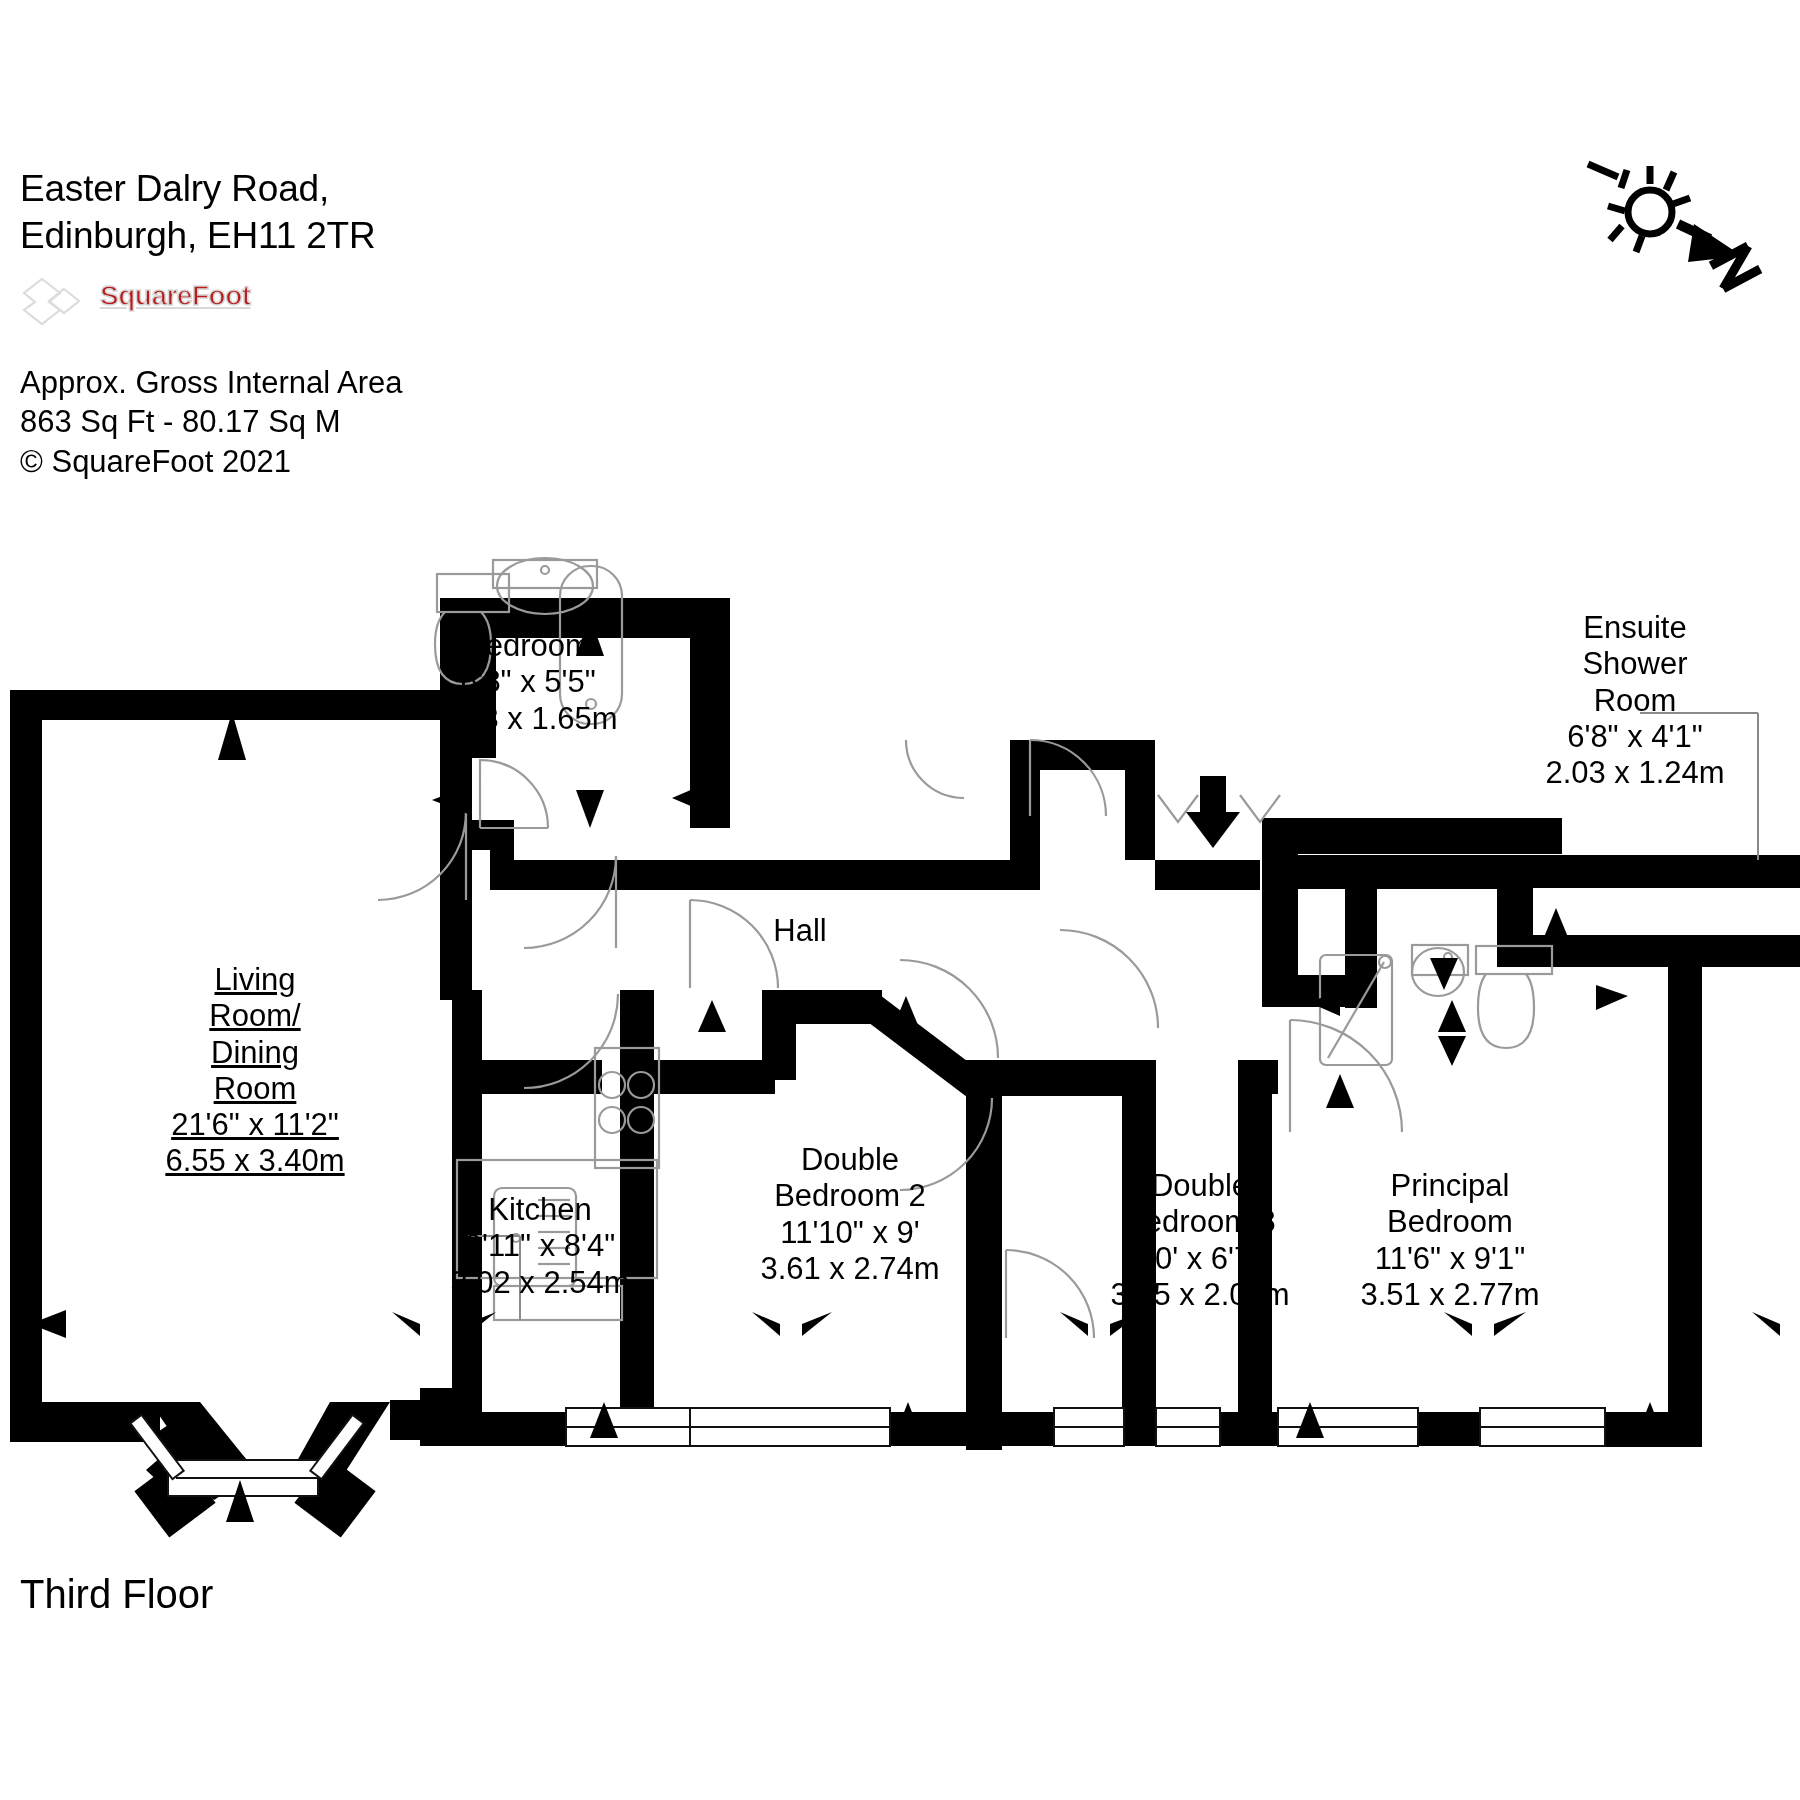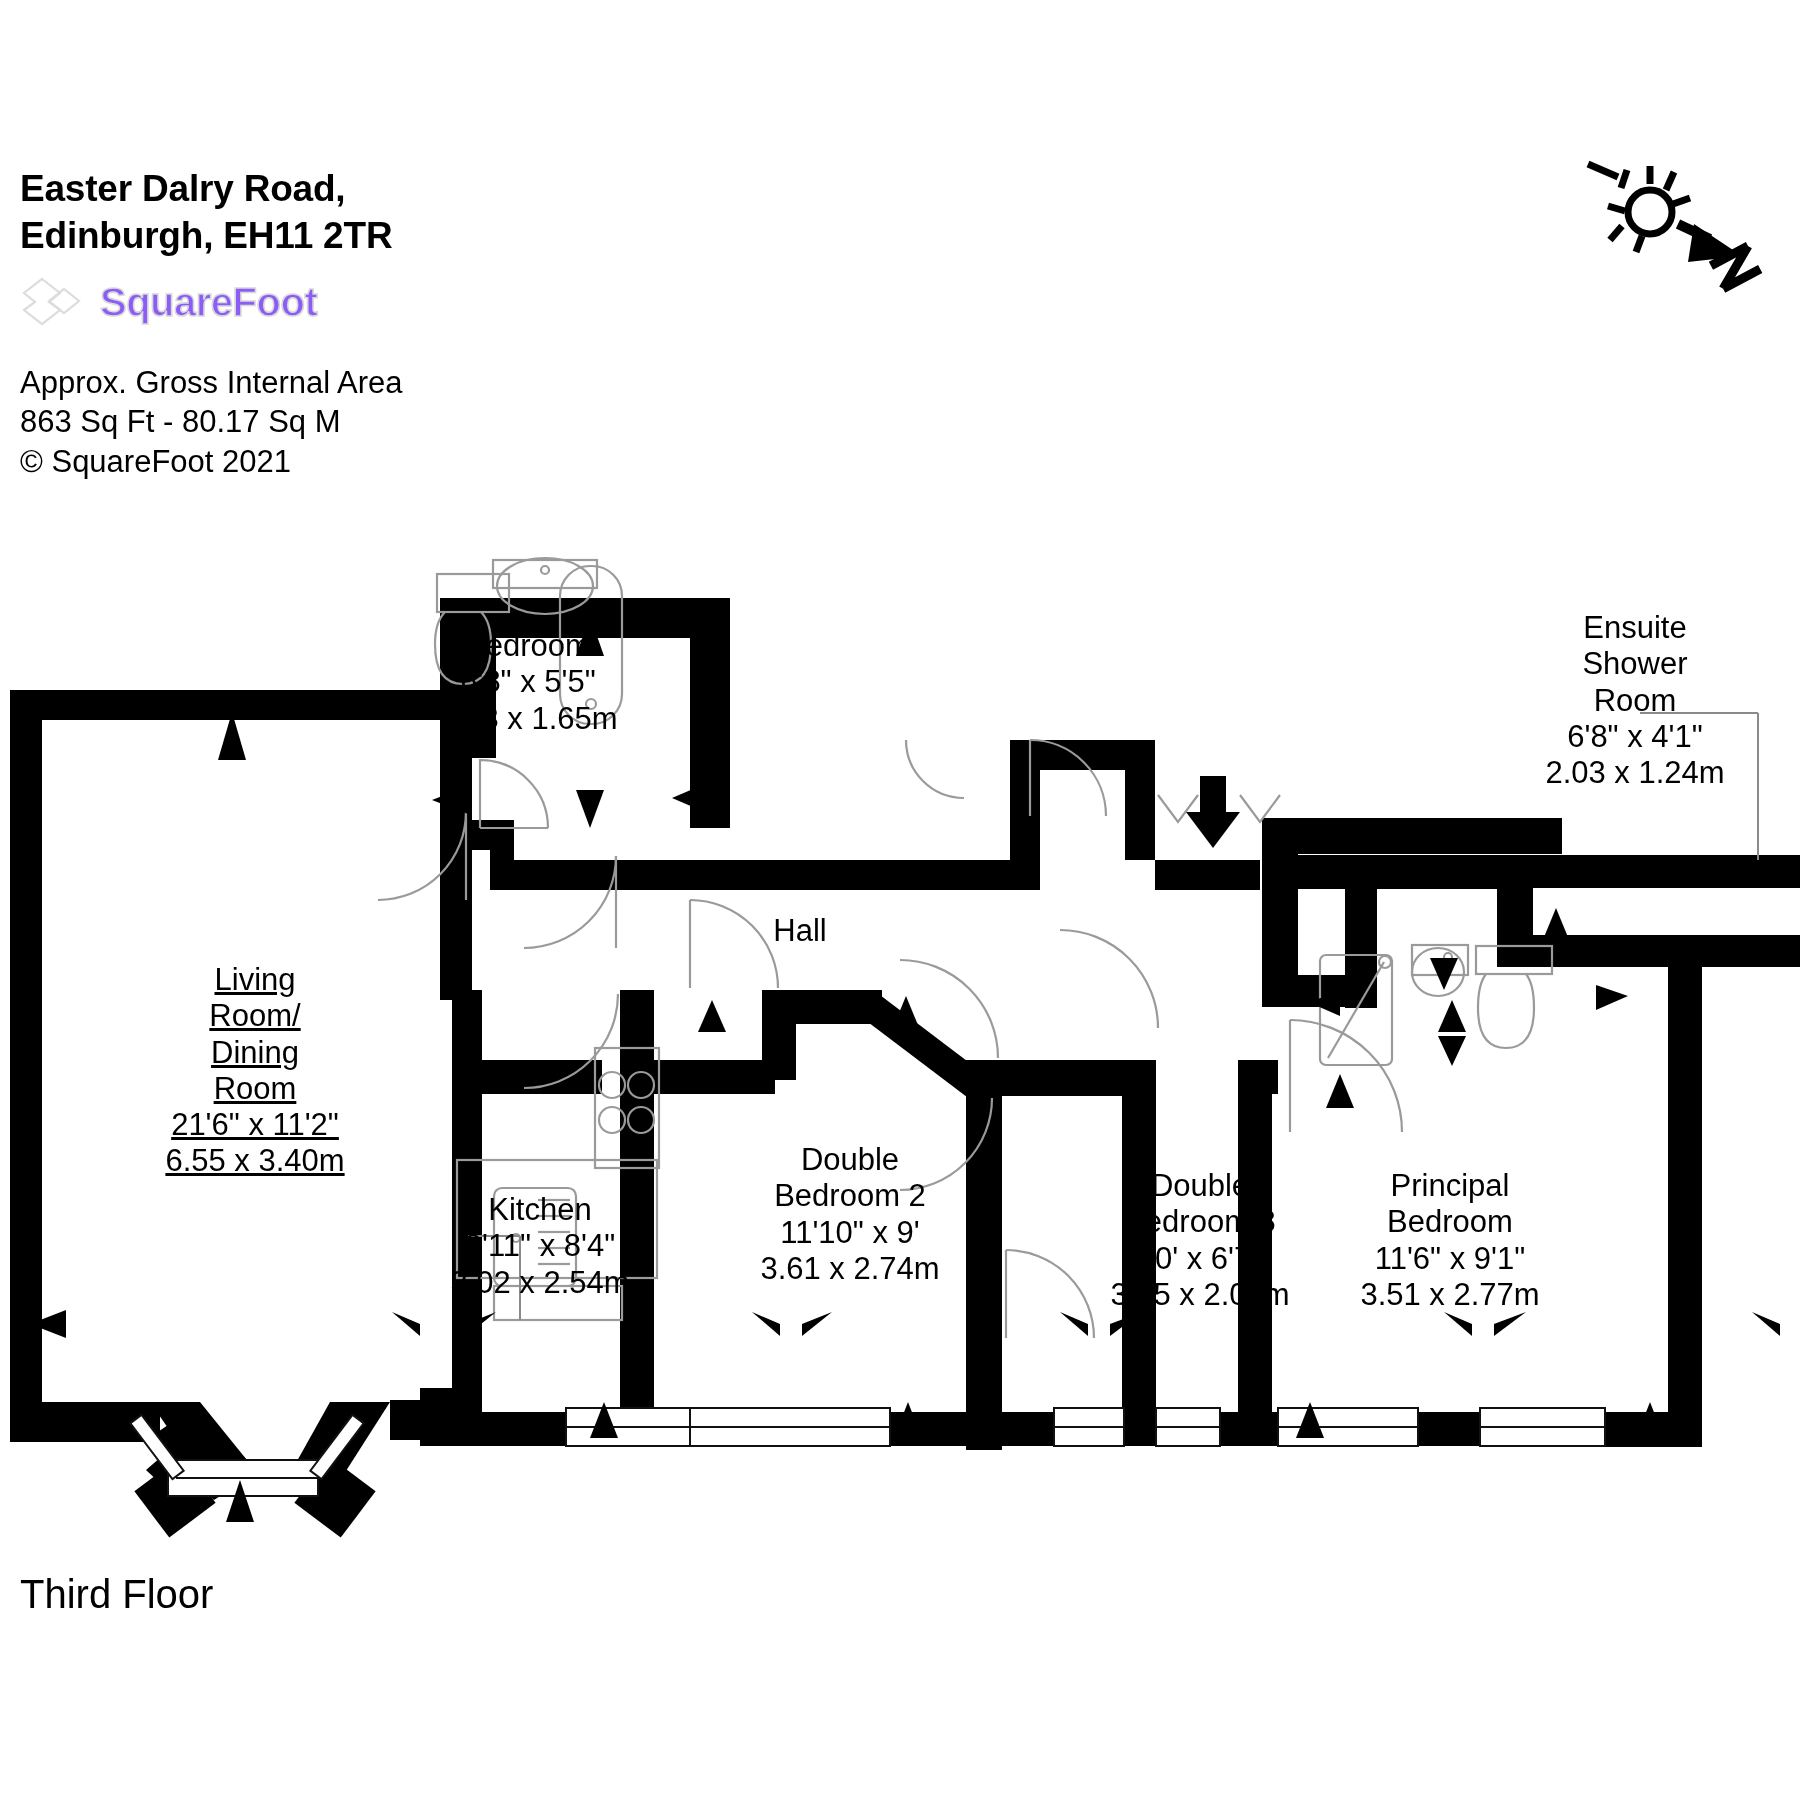--- a/index.html
+++ b/index.html
@@ -18,21 +18,21 @@
 
   
   #header {
     position: absolute;
     left: 20px;
     top: 165px;
     width: 700px;
   }
   .addr-line {
     font-size: 37px;
-    font-weight: bold;
+    font-weight: normal;
     line-height: 1.28;
     letter-spacing: -0.2px;
     white-space: nowrap;
   }
   #logo-row {
     position: absolute;
     left: 22px;
     top: 277px;
     width: 360px;
     height: 60px;
@@ -41,26 +41,27 @@
     position: absolute;
     left: 0px;
     top: 0px;
     width: 62px;
     height: 58px;
   }
   #logo-word {
     position: absolute;
     left: 78px;
     top: 3px;
-    font-size: 40px;
+    font-size: 28px;
     font-weight: bold;
-    color: #8b5cf6;
+    color: #b91c1c;
     -webkit-text-stroke: 1.6px #d8d8d8;
     letter-spacing: -0.5px;
     white-space: nowrap;
+    text-decoration: underline;
   }
   #meta {
     position: absolute;
     left: 20px;
     top: 363px;
     width: 720px;
   }
   .meta-line {
     font-size: 31px;
     line-height: 1.27;

